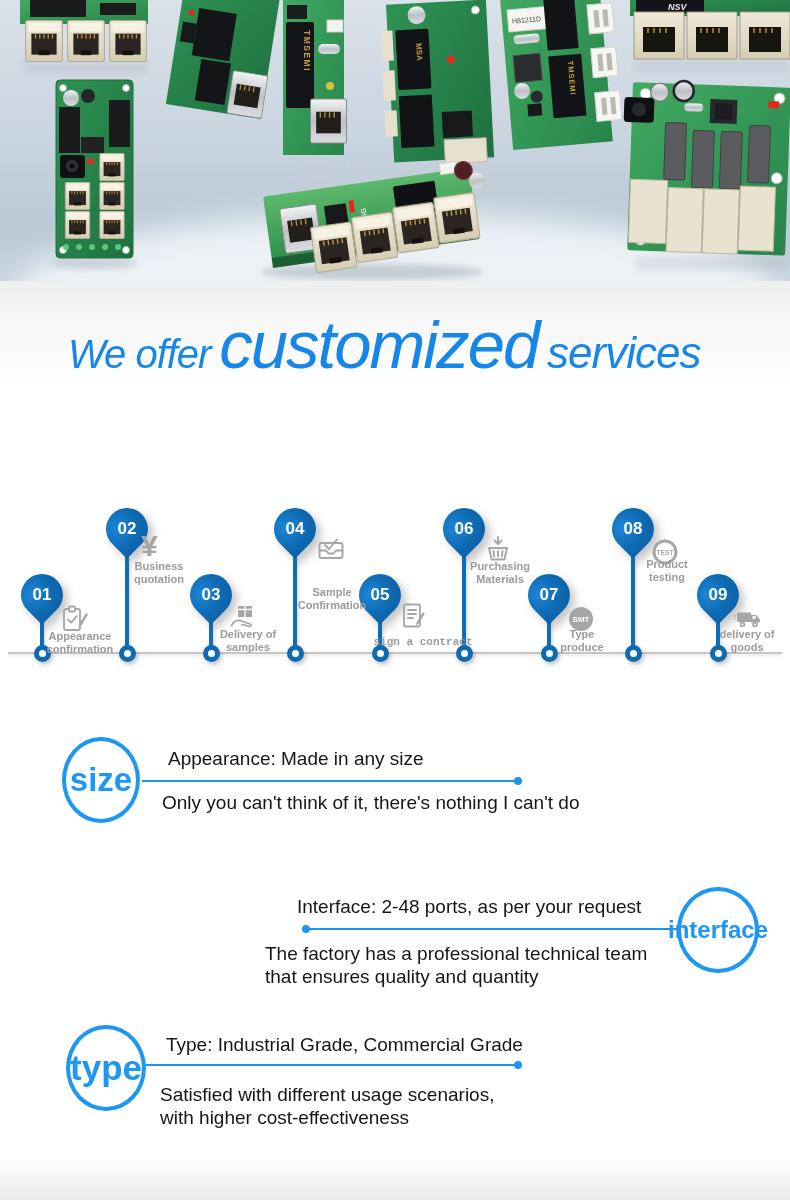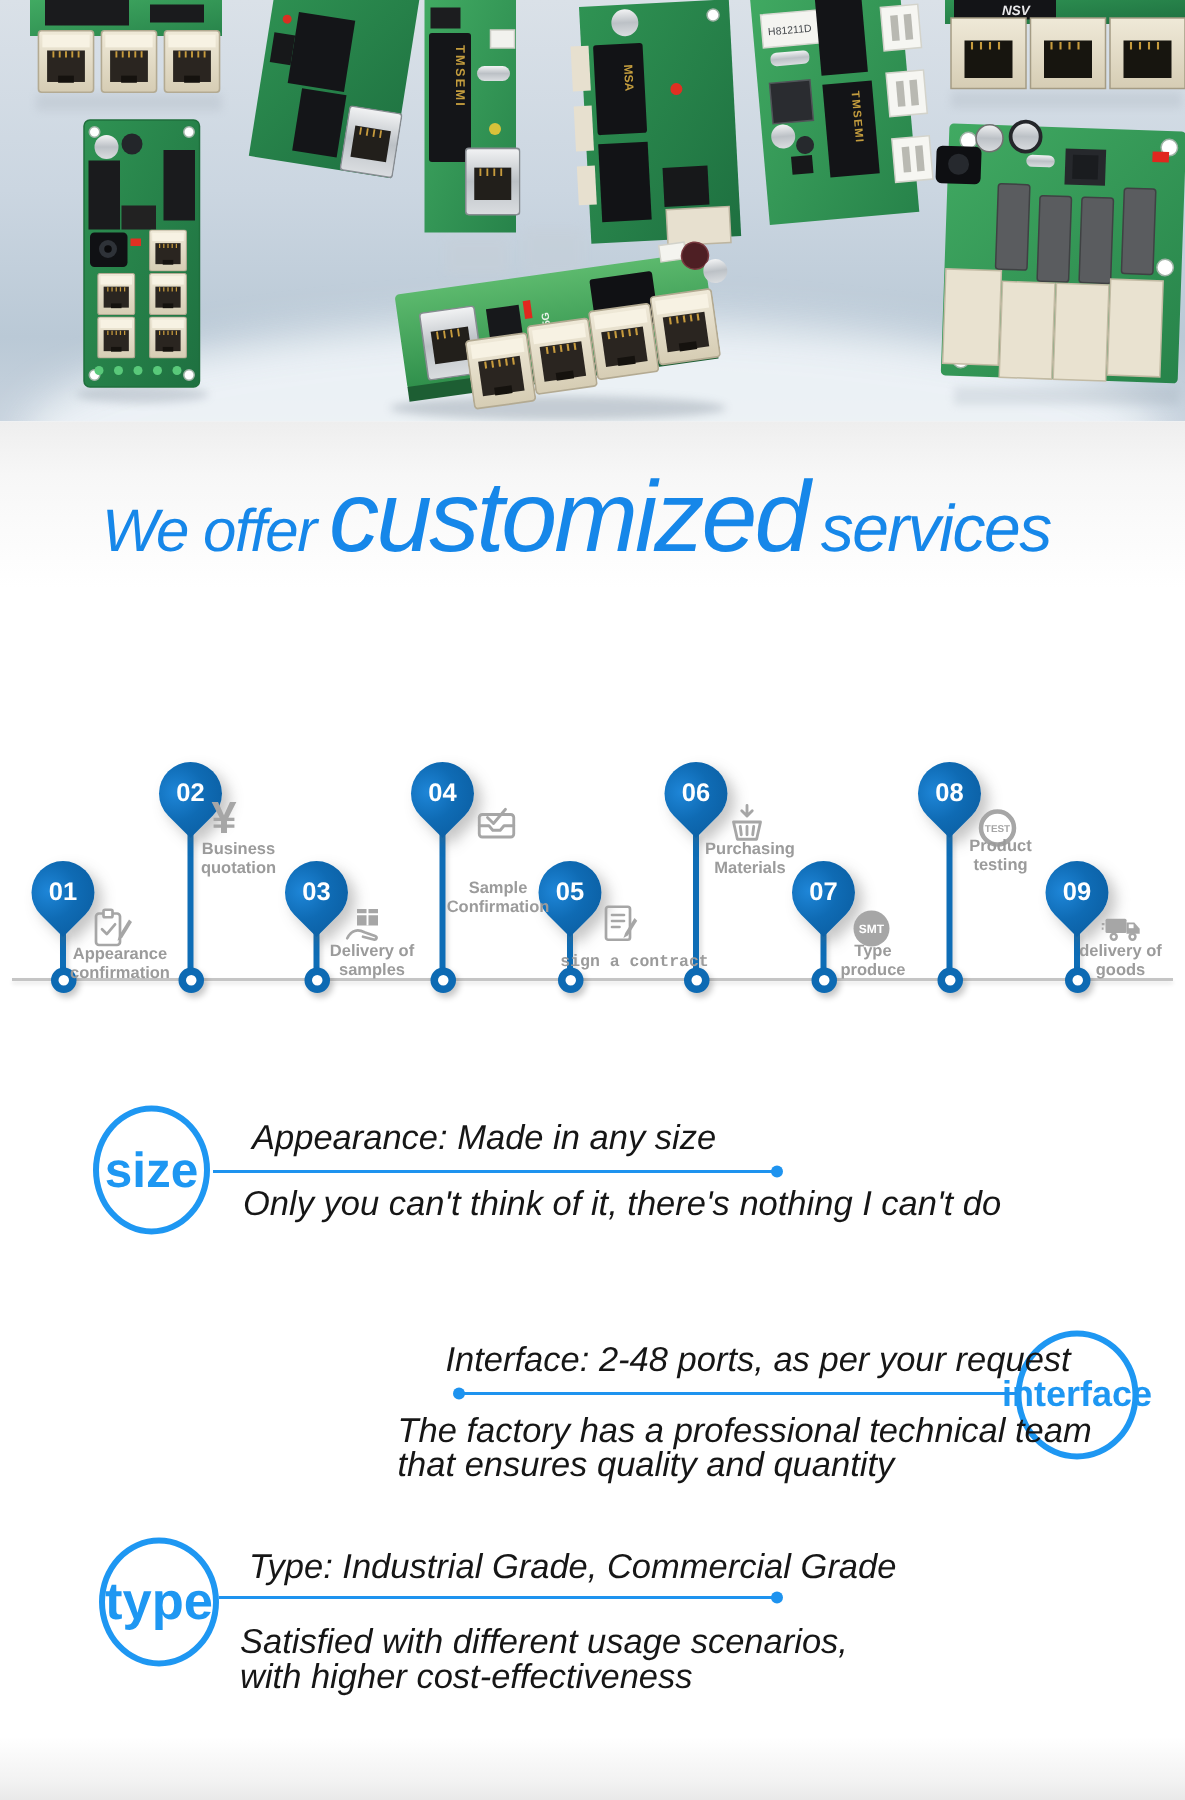--- a/index.html
+++ b/index.html
@@ -35,21 +35,21 @@
   .yen{position:absolute;font-size:30px;font-weight:bold;color:#a6a6a6;line-height:30px;}
   .tlabel{position:absolute;width:110px;text-align:center;font-size:11px;font-weight:bold;
     color:#9b9b9b;line-height:12.5px;}
 
   
   .fcircle{position:absolute;border:4px solid #1e97f2;border-radius:50%;background:#fff;
     display:flex;align-items:center;justify-content:center;color:#1e97f2;font-weight:bold;
     box-sizing:border-box;}
   .fline{position:absolute;height:2px;background:#1e93ef;}
   .fdot{position:absolute;width:8px;height:8px;border-radius:50%;background:#1e93ef;}
-  .ftext{position:absolute;font-size:23px;color:#161616;white-space:nowrap;line-height:27px;font-style:italic;}
+  .ftext{position:absolute;font-size:19px;color:#161616;white-space:nowrap;line-height:27px;}
 
   .bottom-band{position:absolute;left:0;top:1158px;width:790px;height:42px;
     background:linear-gradient(180deg,rgba(240,240,240,0) 0%,#f2f2f2 70%,#e9e9e9 100%);}
 </style>
 </head>
 <body>
 
 <div class="page">
 
   <div class="hero">

